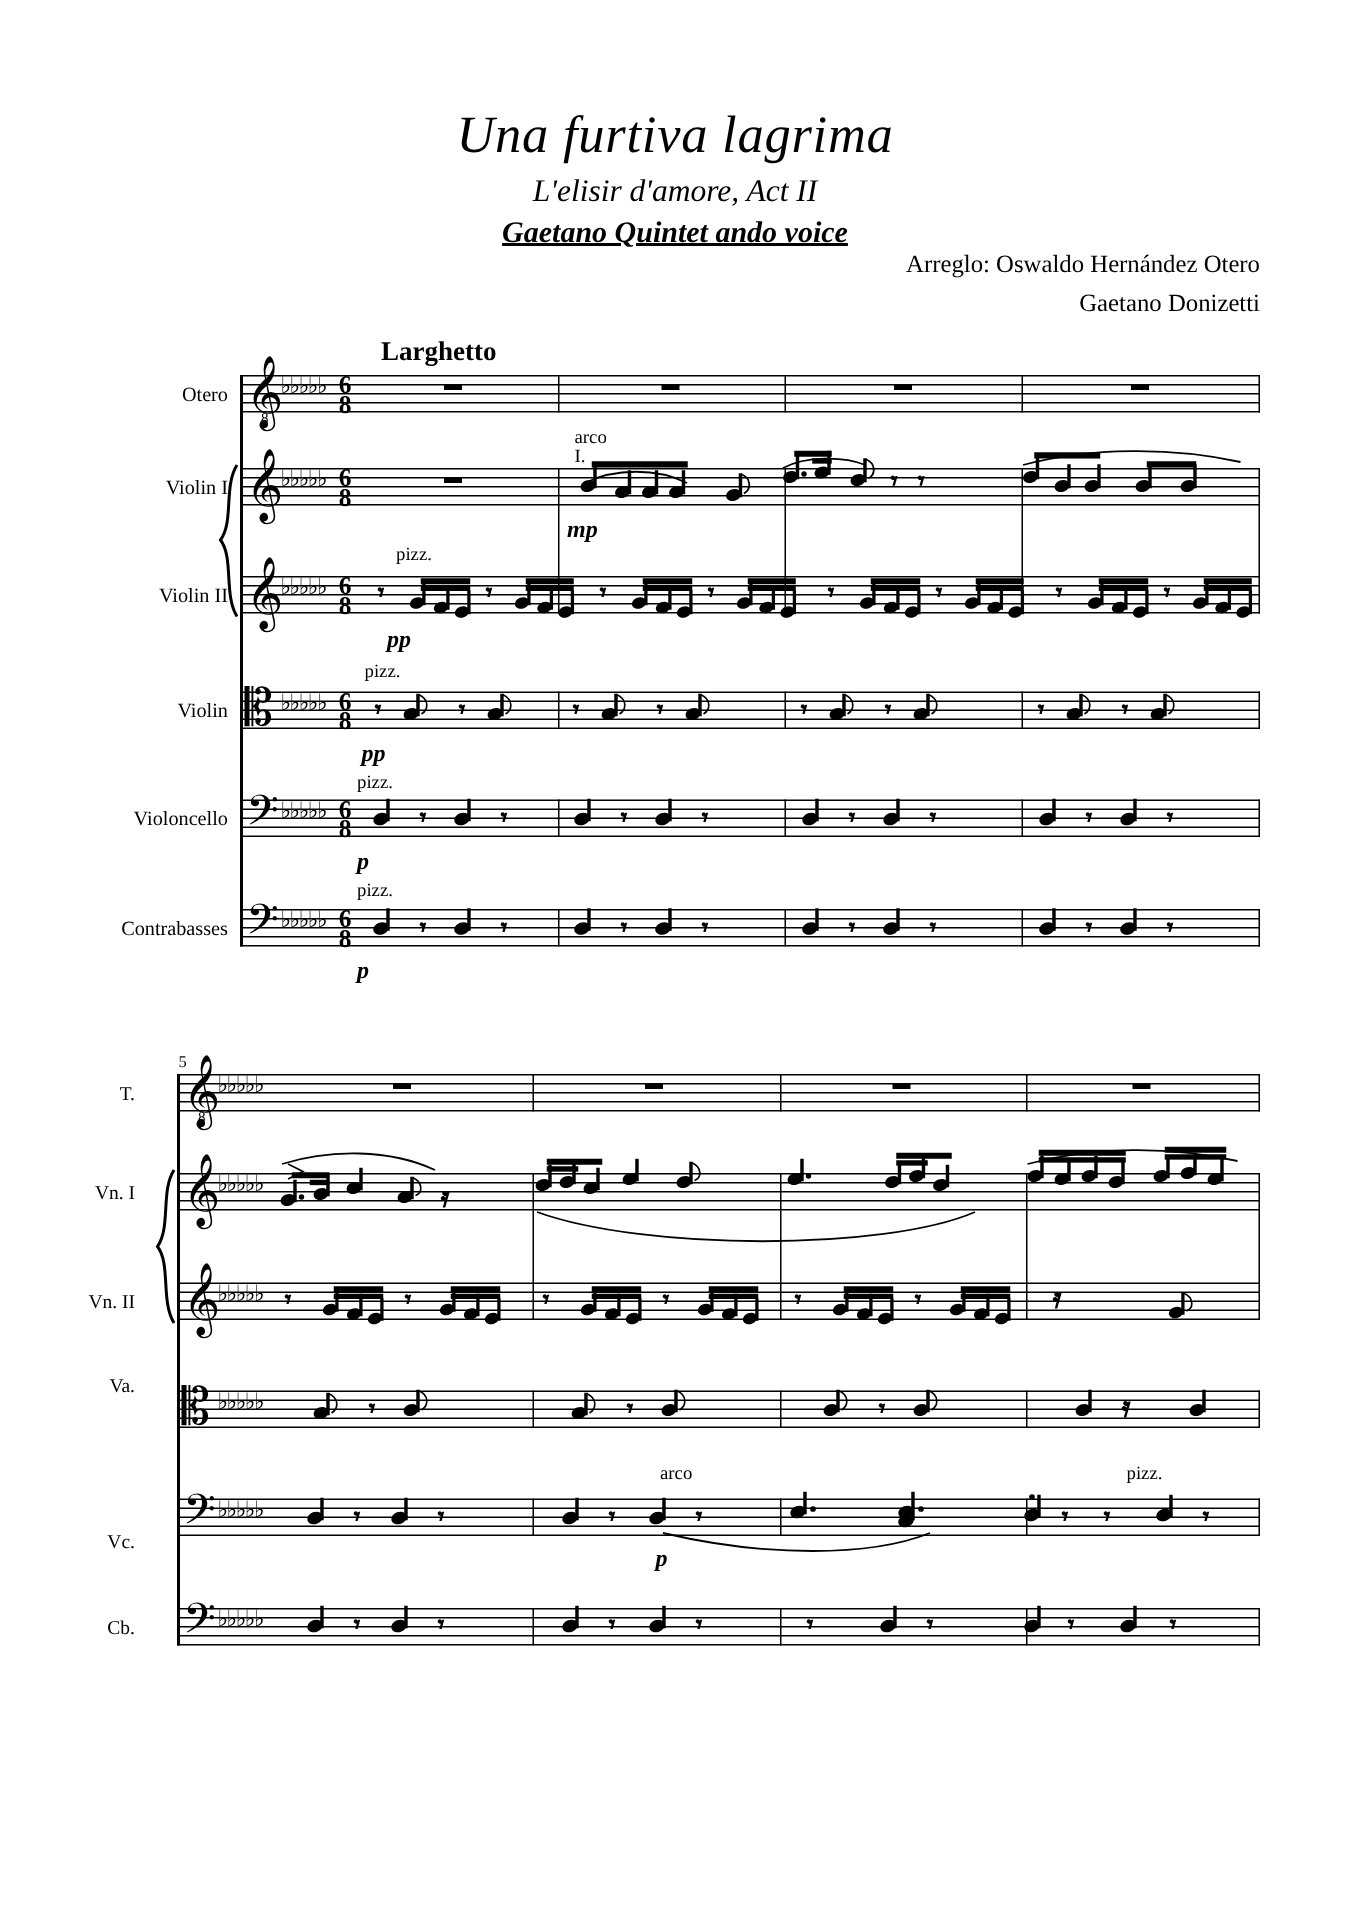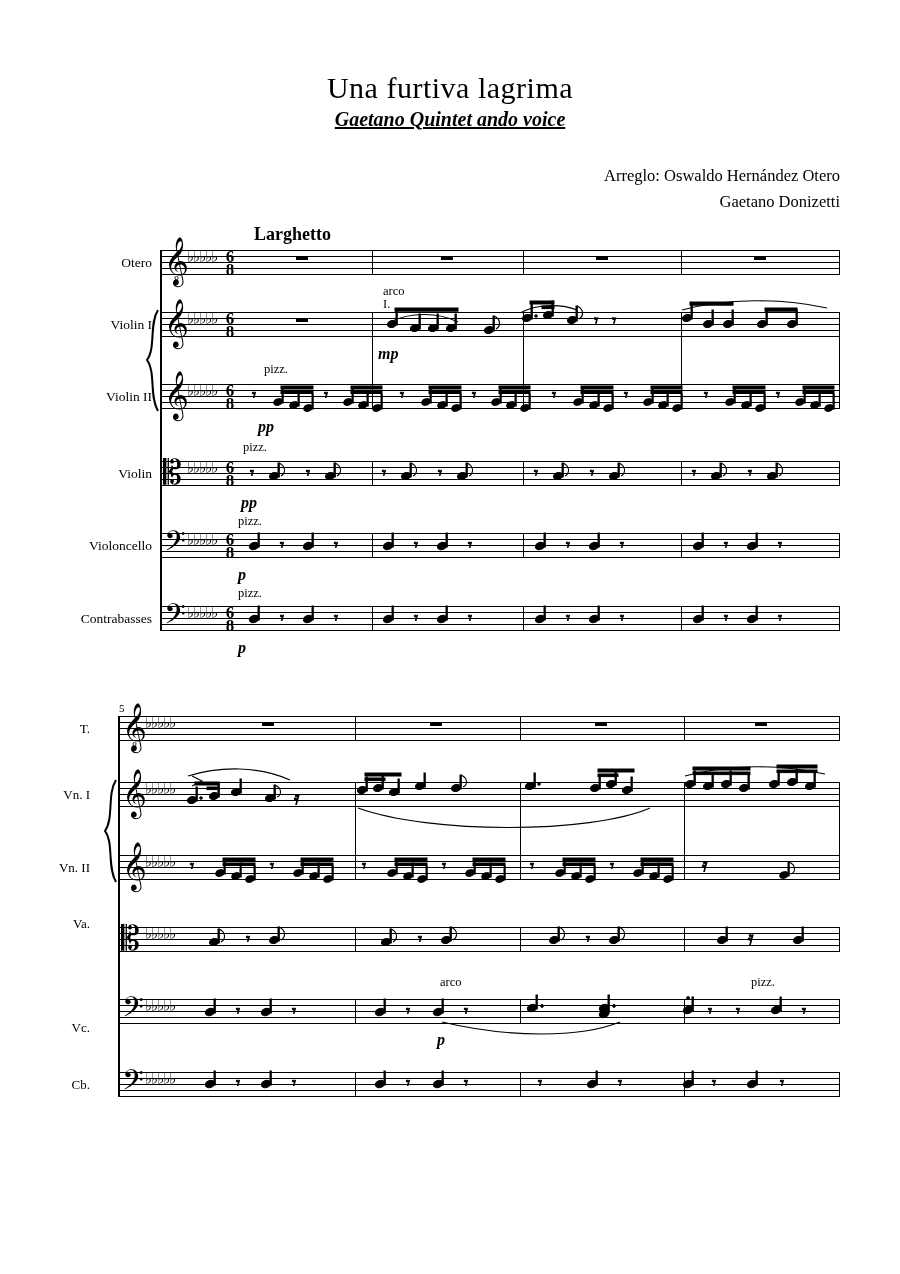--- a/index.html
+++ b/index.html
@@ -7,21 +7,21 @@
     width:900px;height:1274px;
     background:#ffffff;
     font-family:"Liberation Serif", serif;
     color:#000;
     position:relative;
     overflow:hidden;
   }
 
   
   .title-block{ text-align:center; padding-top:72px; }
-  .main-title{ font-size:30px; letter-spacing:.5px; line-height:1.05; }
+  .main-title{ font-size:35px; letter-spacing:.5px; line-height:1.05;font-style:italic; }
   .subtitle{ font-size:21px; font-style:italic; margin-top:6px; }
   .subtitle2{ font-size:20px; font-style:italic; font-weight:bold; text-decoration:underline; margin-top:4px; }
 
   .credits{
     position:absolute; right:60px; top:163px;
     text-align:right; font-size:16.5px; line-height:1.55;
   }
 
   
   .system{ position:absolute; left:0; width:900px; }
@@ -73,20 +73,21 @@
   .rest-whole{ position:absolute; width:12px; height:4px; background:#000; }
   .keysig{ position:absolute; font-family:"DejaVu Sans", sans-serif; font-size:15px; letter-spacing:-1px;}
   .timesig{ position:absolute; font-family:"Liberation Serif", serif; font-weight:bold;
             font-size:17px; text-align:center; line-height:13px; }
 </style>
 </head>
 <body>
 
 <div class="title-block">
   <div class="main-title">Una furtiva lagrima</div>
+  <div class="subtitle">L'elisir d'amore, Act II</div>
   <div class="subtitle2">Gaetano Quintet ando voice</div>
 </div>
 
 <div class="credits">
   <div>Arreglo: Oswaldo  Hernández Otero</div>
   <div>Gaetano Donizetti</div>
 </div>
 
 <div class="system" id="system-1">
 

